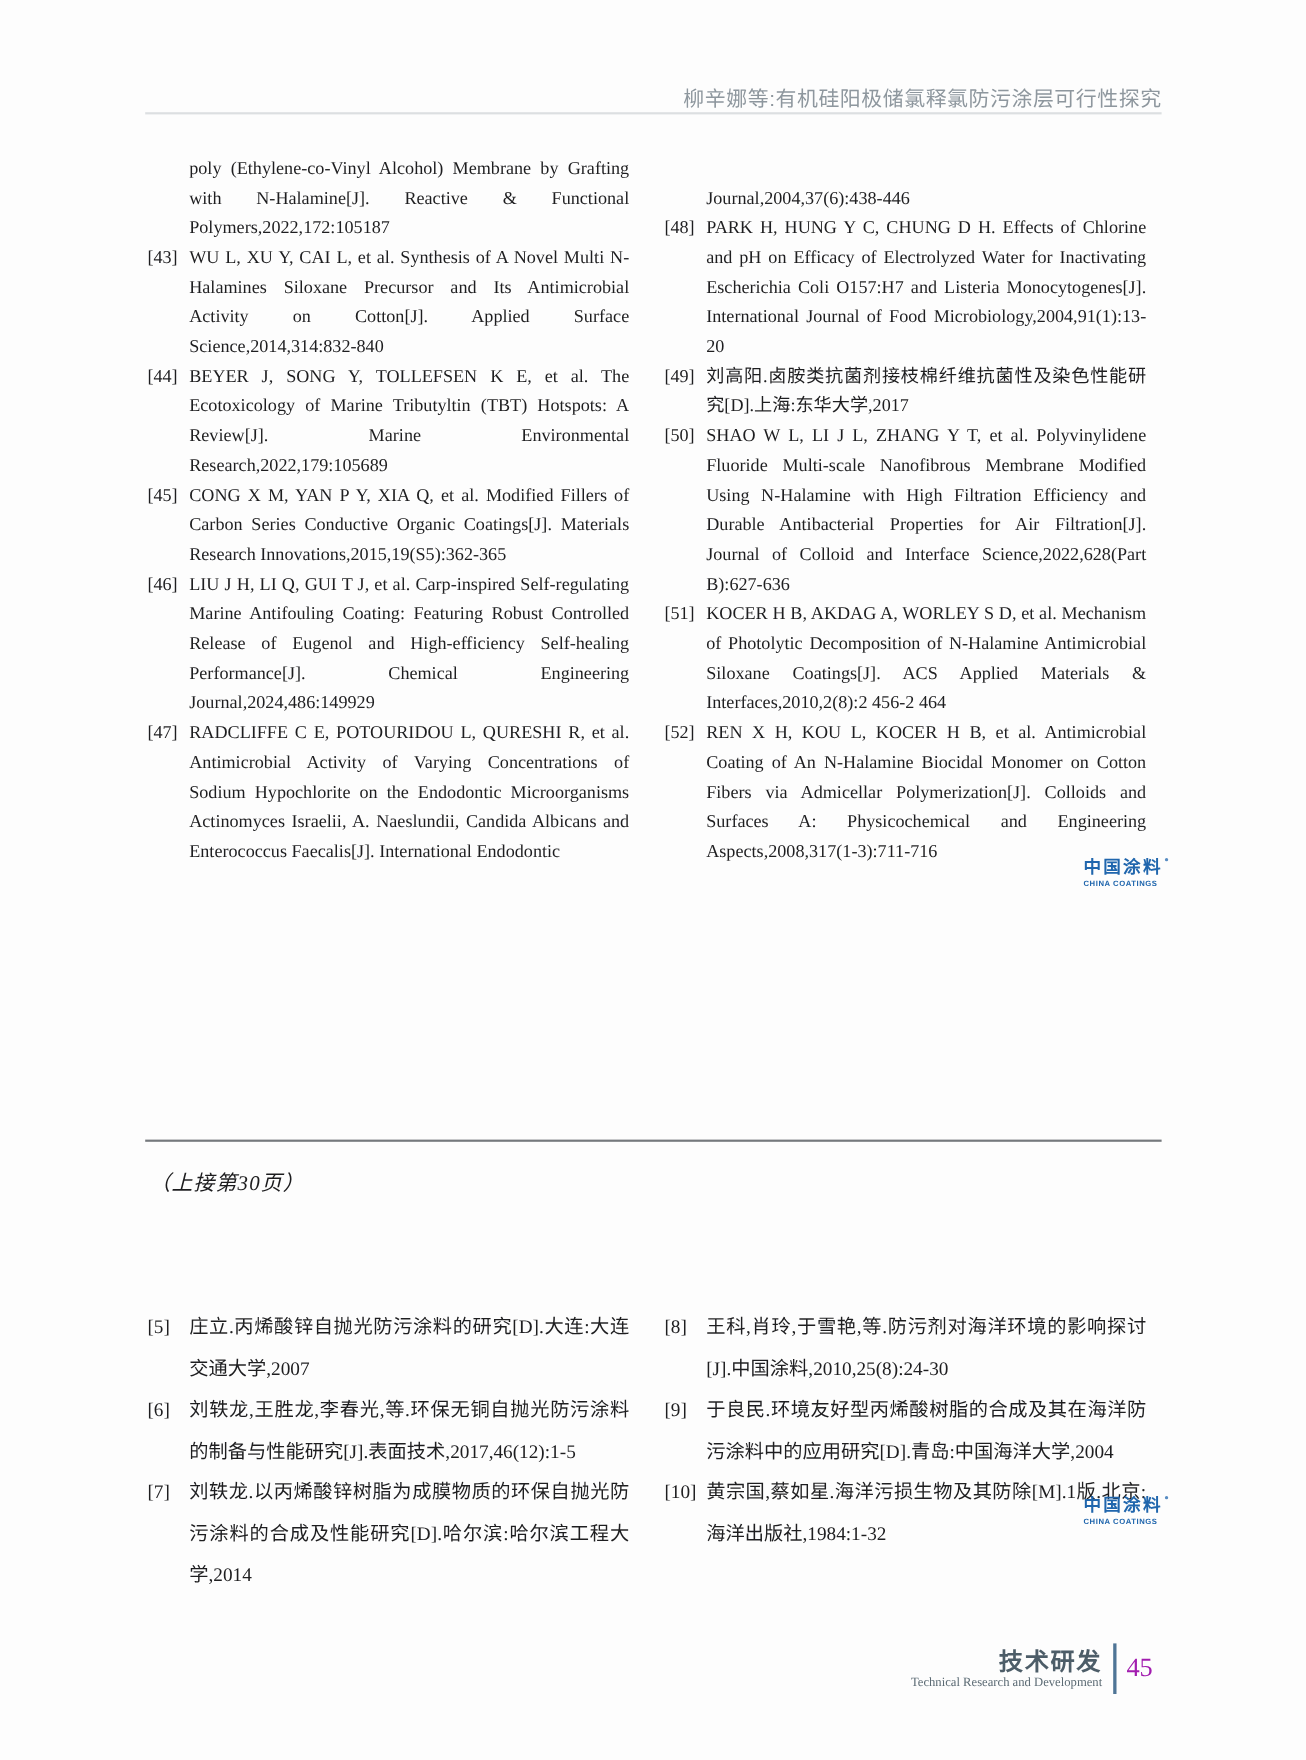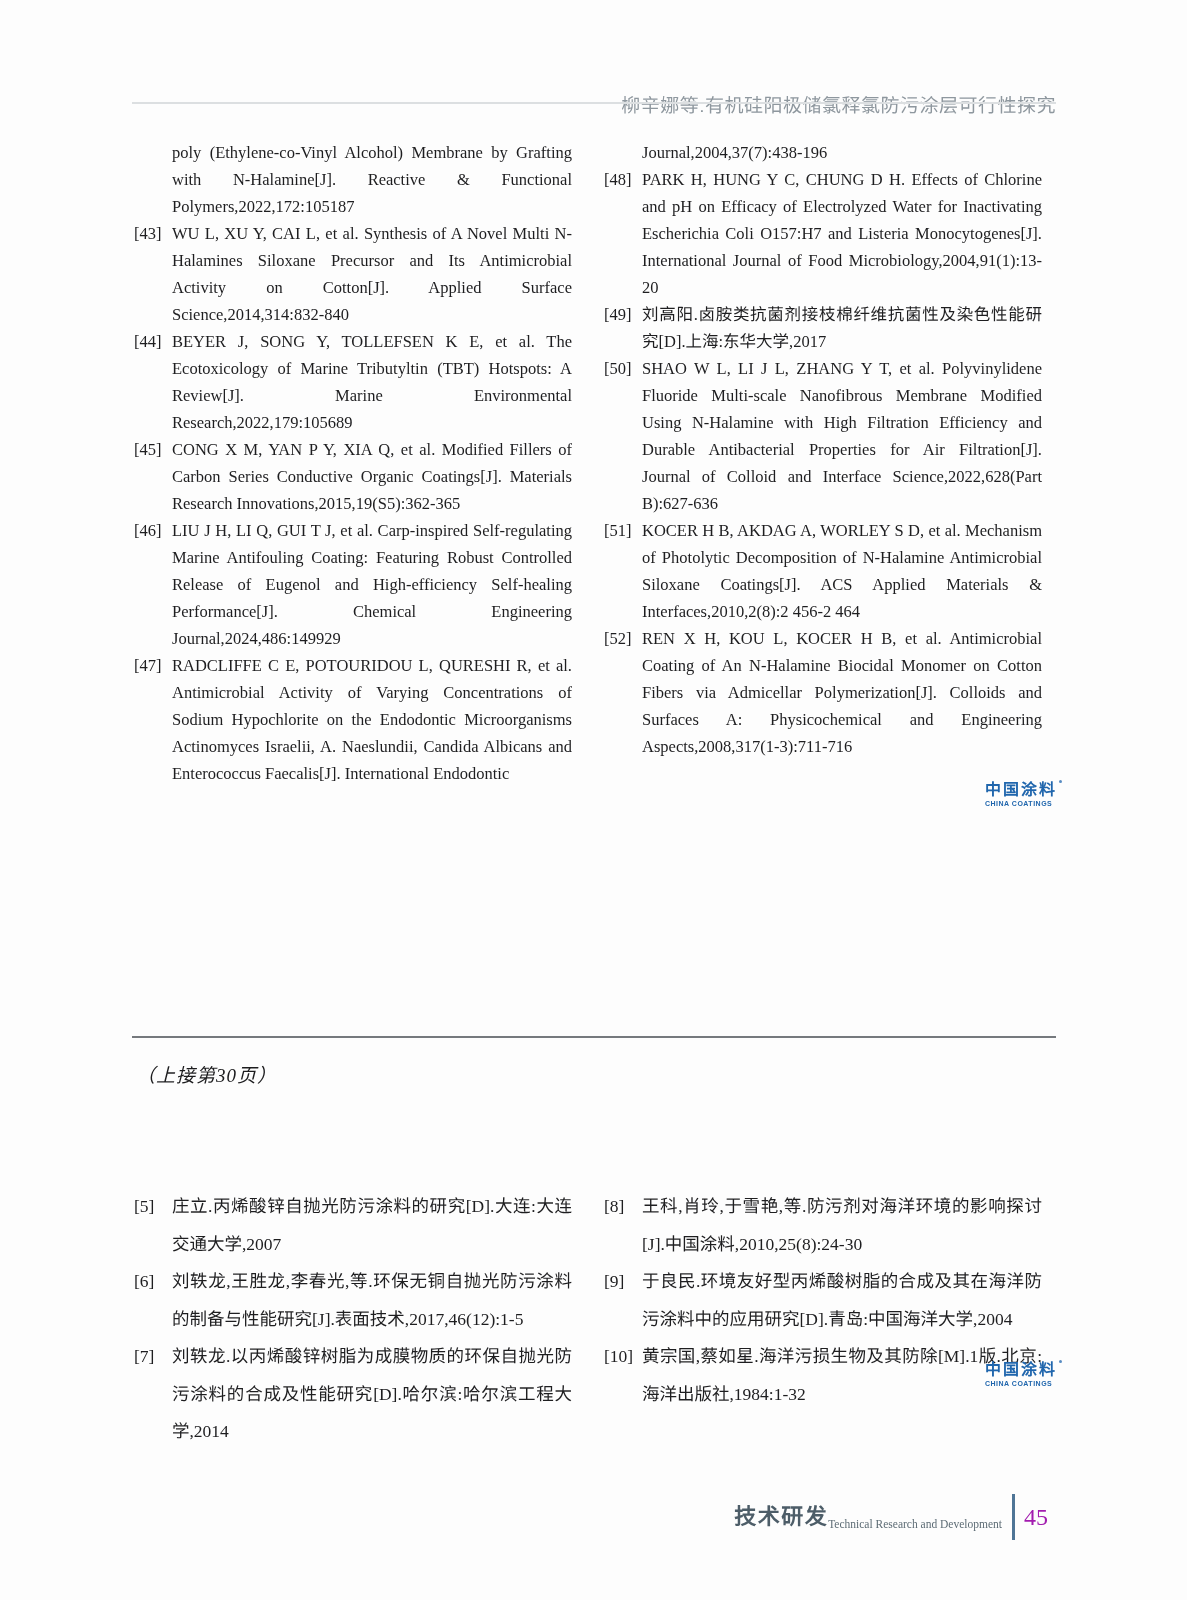--- a/index.html
+++ b/index.html
@@ -8,37 +8,37 @@
     width:1187px; height:1600px;
     margin:0 auto;
     background:#fdfdfd;
     font-family:"Liberation Serif","DejaVu Serif",serif;
     color:#1e1e20;
     overflow:hidden;
   }
 
   
   .running-title {
-    position:absolute; top:90px; right:131px;
+    position:absolute; top:74px; right:131px;
     font-family:"Liberation Sans","DejaVu Sans",sans-serif;
     font-size:19px; color:#8e979e; letter-spacing:0.5px;
     white-space:nowrap;
   }
   .header-rule {
     position:absolute; top:102px; left:132px;
     width:924px; height:2px; background:#dcdfe1;
   }
 
   
   .refs { position:absolute; left:134px; width:908px; display:flex; gap:32px; }
   .refs .col { width:438px; display:flex; flex-direction:column; }
   .ref { display:flex; }
   .ref-label { flex:0 0 38px; }
   .ref-text { flex:1; text-align:justify; }
-  .refs-top { top:139px; font-size:16.5px; line-height:27px; }
+  .refs-top { top:139px; font-size:16.5px; line-height:27px;align-items:flex-end; }
   .refs-bottom { top:1188px; font-size:17.5px; line-height:37.5px; }
 
   
   .logo {
     position:absolute; right:130px;
     display:flex; flex-direction:column; align-items:flex-start;
     color:#2066ad;
     font-family:"Liberation Sans","DejaVu Sans",sans-serif;
   }
   .logo-1 { top:781px; }
@@ -52,21 +52,21 @@
     position:absolute; top:1036px; left:132px;
     width:924px; height:2px; background:#75797d;
   }
   .continuation-note {
     position:absolute; top:1060px; left:136px;
     font-size:19px; font-style:italic; letter-spacing:1px; color:#1c1c1e;font-family:Liberation Serif, serif;
   }
 
   
   .page-footer { position:absolute; top:1494px; right:139px; display:flex; align-items:center; }
-  .footer-text { display:flex; flex-direction:row; align-items:flex-end; }
+  .footer-text { display:flex; flex-direction:column; align-items:flex-end; }
   .footer-cn {
     font-family:"Liberation Sans","DejaVu Sans",sans-serif;
     font-weight:bold; font-size:22px; color:#4d5d68;
     letter-spacing:1.5px; line-height:1.15; white-space:nowrap;
   }
   .footer-en { font-size:11.5px; color:#5c6b74; margin-top:1px; white-space:nowrap; }
   .footer-bar { width:3px; height:46px; background:#4f7596; margin:0 9px 0 10px; }
   .footer-page { font-size:24px; color:#a21caf; line-height:1; }
 </style>
 </head>
@@ -100,21 +100,21 @@
         <div class="ref-text">LIU J H, LI Q, GUI T J, et al. Carp-inspired Self-regulating Marine Antifouling Coating: Featuring Robust Controlled Release of Eugenol and High-efficiency Self-healing Performance[J]. Chemical Engineering Journal,2024,486:149929</div>
       </div>
       <div class="ref">
         <span class="ref-label">[47]</span>
         <div class="ref-text">RADCLIFFE C E, POTOURIDOU L, QURESHI R, et al. Antimicrobial Activity of Varying Concentrations of Sodium Hypochlorite on the Endodontic Microorganisms Actinomyces Israelii, A. Naeslundii, Candida Albicans and Enterococcus Faecalis[J]. International Endodontic</div>
       </div>
     </div>
     <div class="col">
       <div class="ref">
         <span class="ref-label"></span>
-        <div class="ref-text">Journal,2004,37(7):438-196</div>
+        <div class="ref-text">Journal,2004,37(6):438-446</div>
       </div>
       <div class="ref">
         <span class="ref-label">[48]</span>
         <div class="ref-text">PARK H, HUNG Y C, CHUNG D H. Effects of Chlorine and pH on Efficacy of Electrolyzed Water for Inactivating Escherichia Coli O157:H7 and Listeria Monocytogenes[J]. International Journal of Food Microbiology,2004,91(1):13-20</div>
       </div>
       <div class="ref">
         <span class="ref-label">[49]</span>
         <div class="ref-text">刘高阳.卤胺类抗菌剂接枝棉纤维抗菌性及染色性能研究[D].上海:东华大学,2017</div>
       </div>
       <div class="ref">

